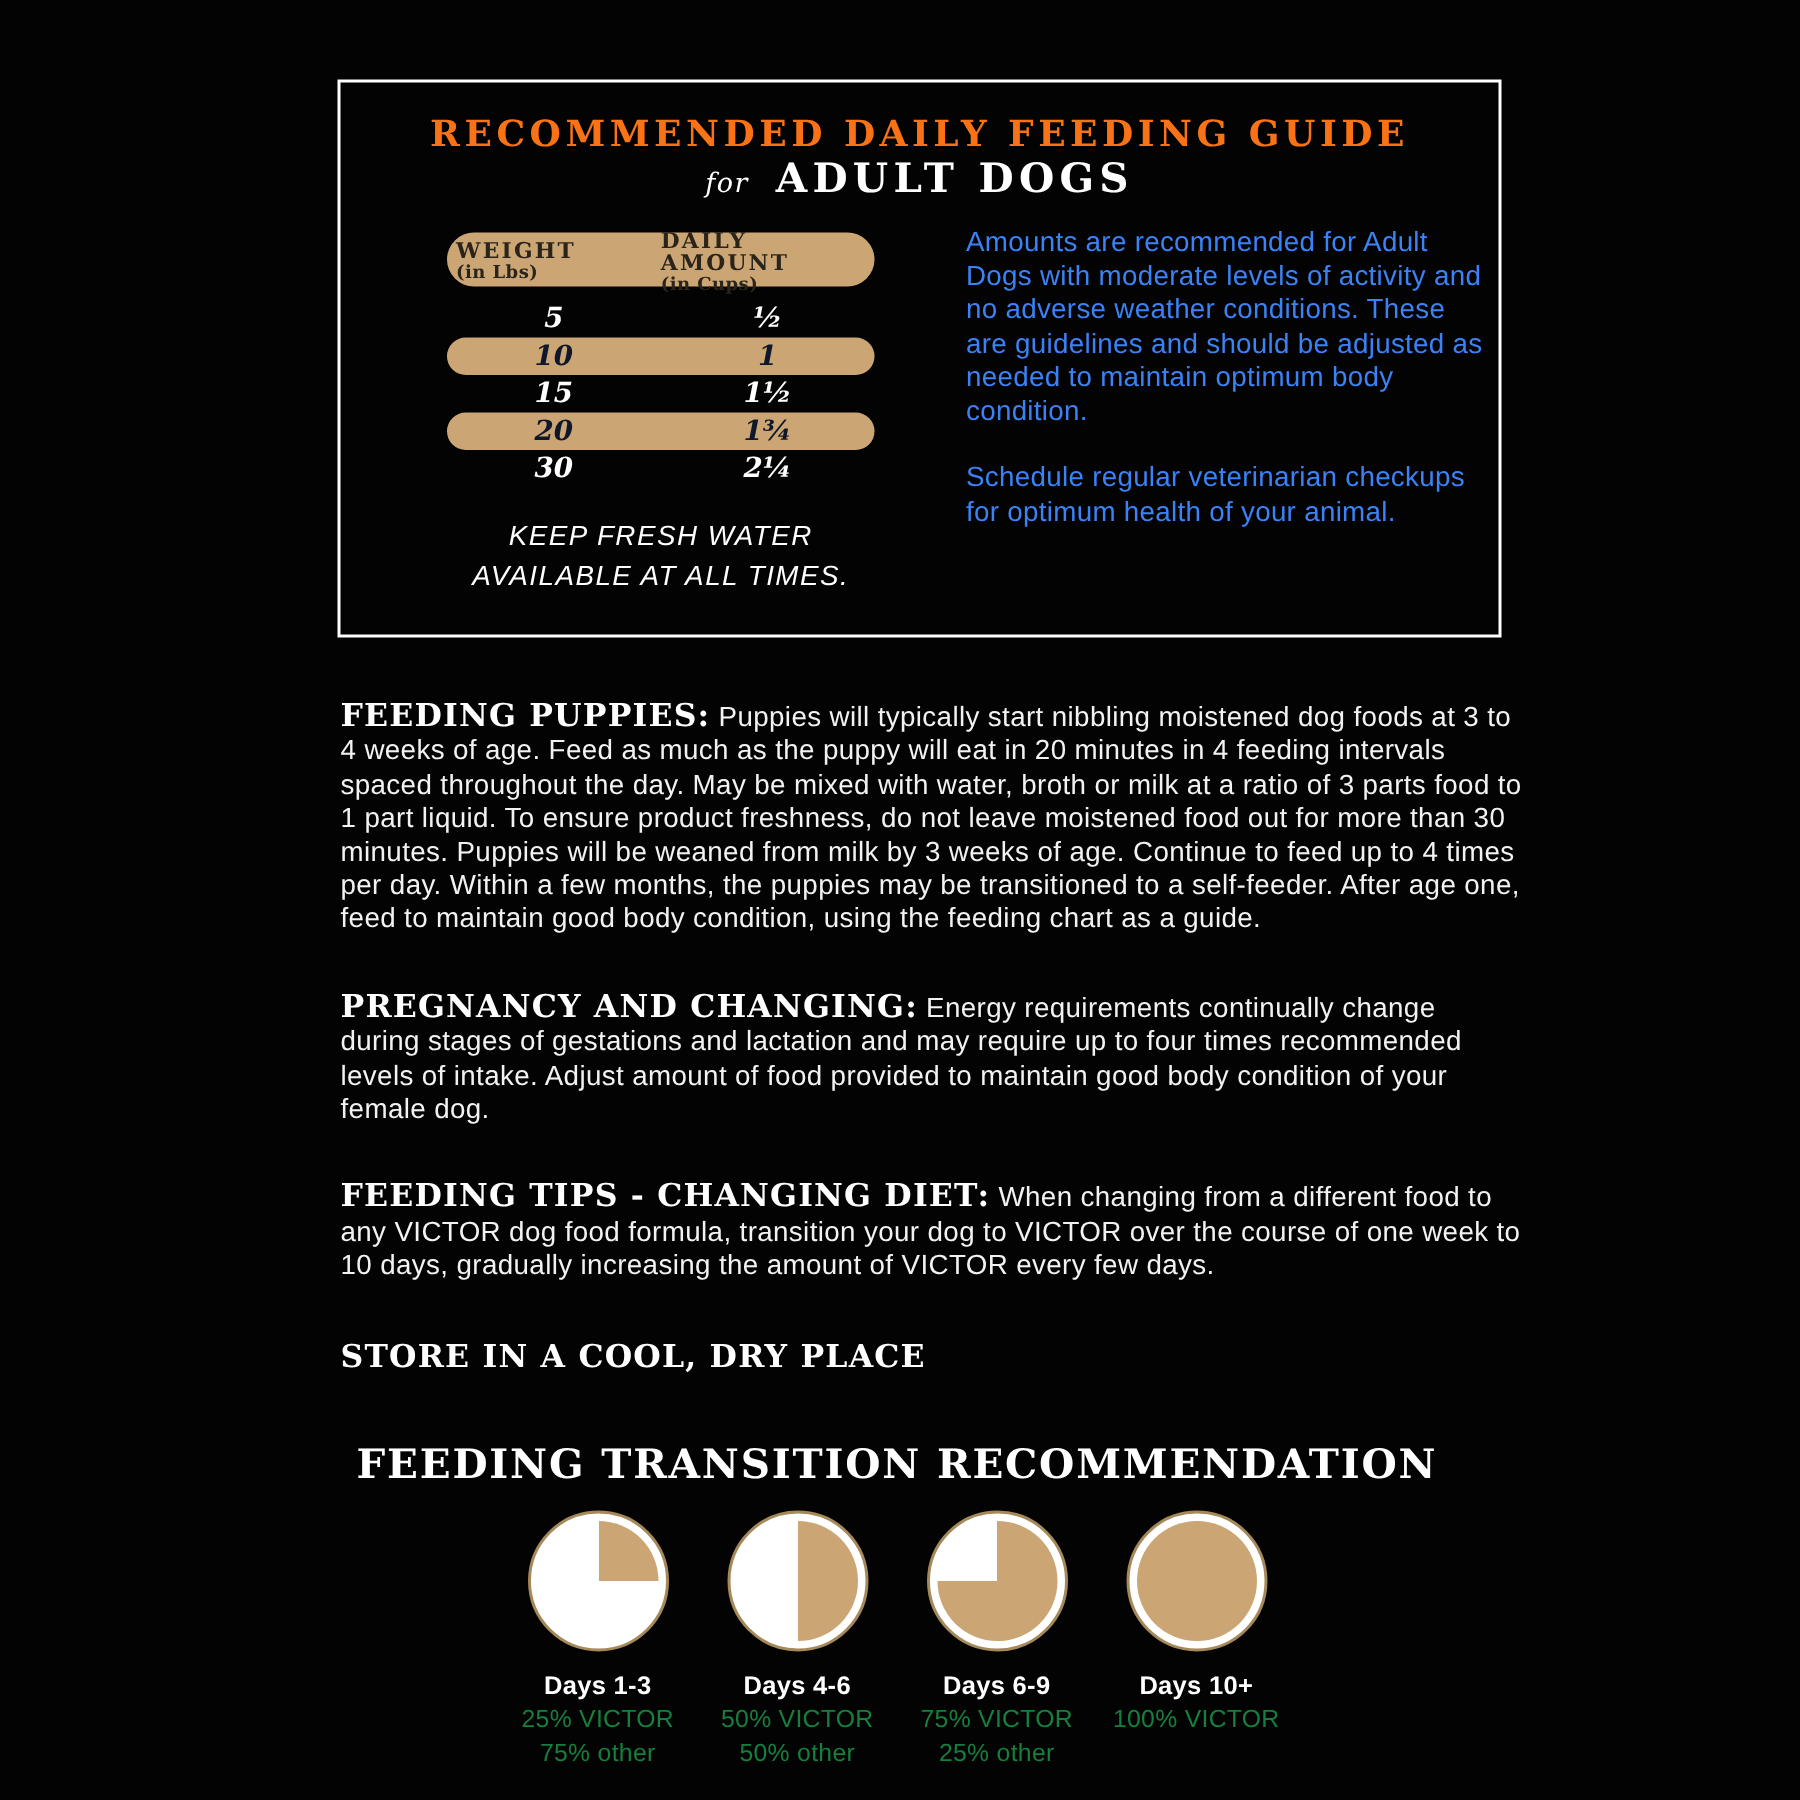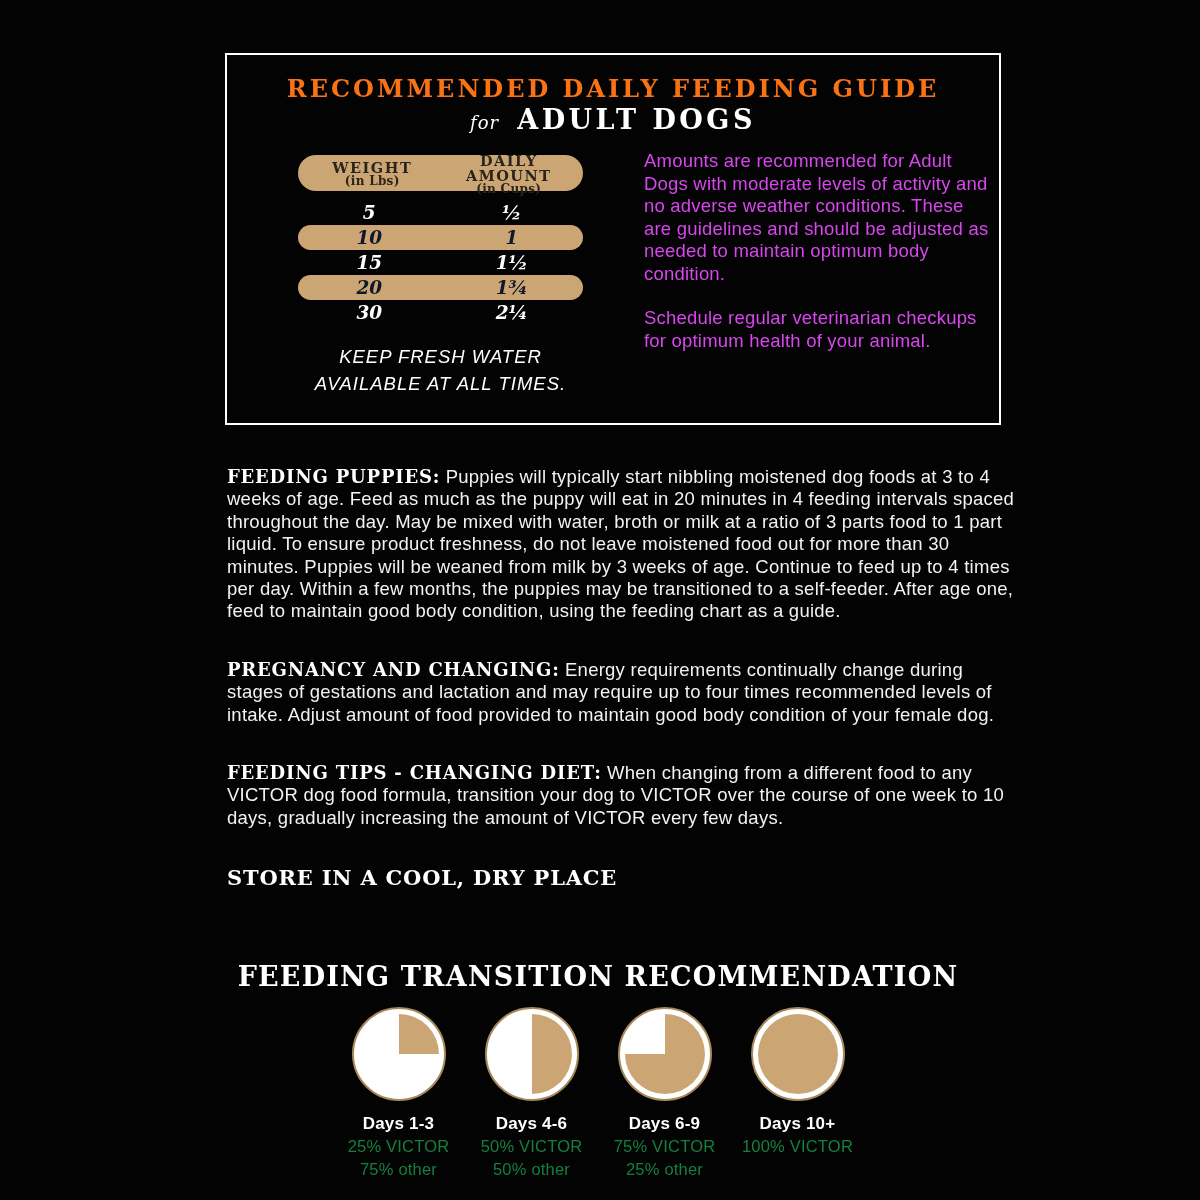--- a/index.html
+++ b/index.html
@@ -21,48 +21,48 @@
   }
   .gb-subtitle { text-align:center; color:#fff; margin-top:4px; line-height:26px; }
   .for-word { font-family:"DejaVu Serif", serif; font-style:italic; font-weight:400; font-size:18px; letter-spacing:1px; margin-right:18px;text-align:right; }
   .adult { font-size:27px; letter-spacing:3.5px; }
 
   .feed-table { position:absolute; left:71px; top:100px; width:285px; }
   .ft-header {
     height:36px; background:var(--tan); border-radius:18px;
     display:flex; align-items:center; color:#2a241b; padding:2px 6px 0;
   }
-  .ft-hcell { flex:1; text-align:center; }
+  .ft-hcell { flex:1; }
   .ft-hcell .h1 { font-size:14.5px; letter-spacing:1.5px; line-height:15px; }
   .ft-hcell .h2 { font-size:12px; letter-spacing:0.3px; line-height:13px; }
   .ft-rows { margin-top:9px; }
   .ft-row {
     height:25px; display:flex; align-items:center; border-radius:12.5px;
     color:#ffffff;
   }
   .ft-row.hl { background:var(--tan); color:#0f172a; }
   .ft-cell {
     flex:1; text-align:center; font-family:"DejaVu Serif", serif;
     font-weight:700; font-style:italic; font-size:18.5px;
   }
   .ft-note {
     margin-top:18px; text-align:center; color:#fff; font-style:italic;
     font-size:18.5px; line-height:27px; letter-spacing:1px;
   }
 
   .gb-right {
     position:absolute; left:417px; top:95px; width:348px;
-    font-size:18.5px; line-height:22.5px; letter-spacing:0.2px; color:#d946ef;
+    font-size:18.5px; line-height:22.5px; letter-spacing:0.2px; color:#3b82f6;
   }
   .gb-right p + p { margin-top:22px; }
 
   
   .sections { position:absolute; left:227px; top:466px; width:788px; }
   .section { font-size:18.5px; line-height:22.4px; letter-spacing:0.25px; margin-bottom:36px; color:#f2f2f2; }
-  .sec-h { font-size:18px; letter-spacing:0.8px; color:#fff; }
+  .sec-h { font-size:21px; letter-spacing:0.8px; color:#fff; }
   .store { font-family:"DejaVu Serif", serif; font-weight:700; font-size:21px; letter-spacing:0.8px; color:#fff; margin-top:2px; }
 
   
   .transition { position:absolute; left:188px; top:961px; width:820px; text-align:center; }
   .tr-title { font-size:27px; letter-spacing:1.2px; color:#fff; line-height:32px; }
   .tr-pies { display:flex; justify-content:center; margin-top:14px; }
   .tr-step { width:133px; }
   .pie-outer {
     width:94px; height:94px; margin:0 auto; border-radius:50%;
     border:2.5px solid var(--gold); background:#ffffff; padding:5px;

